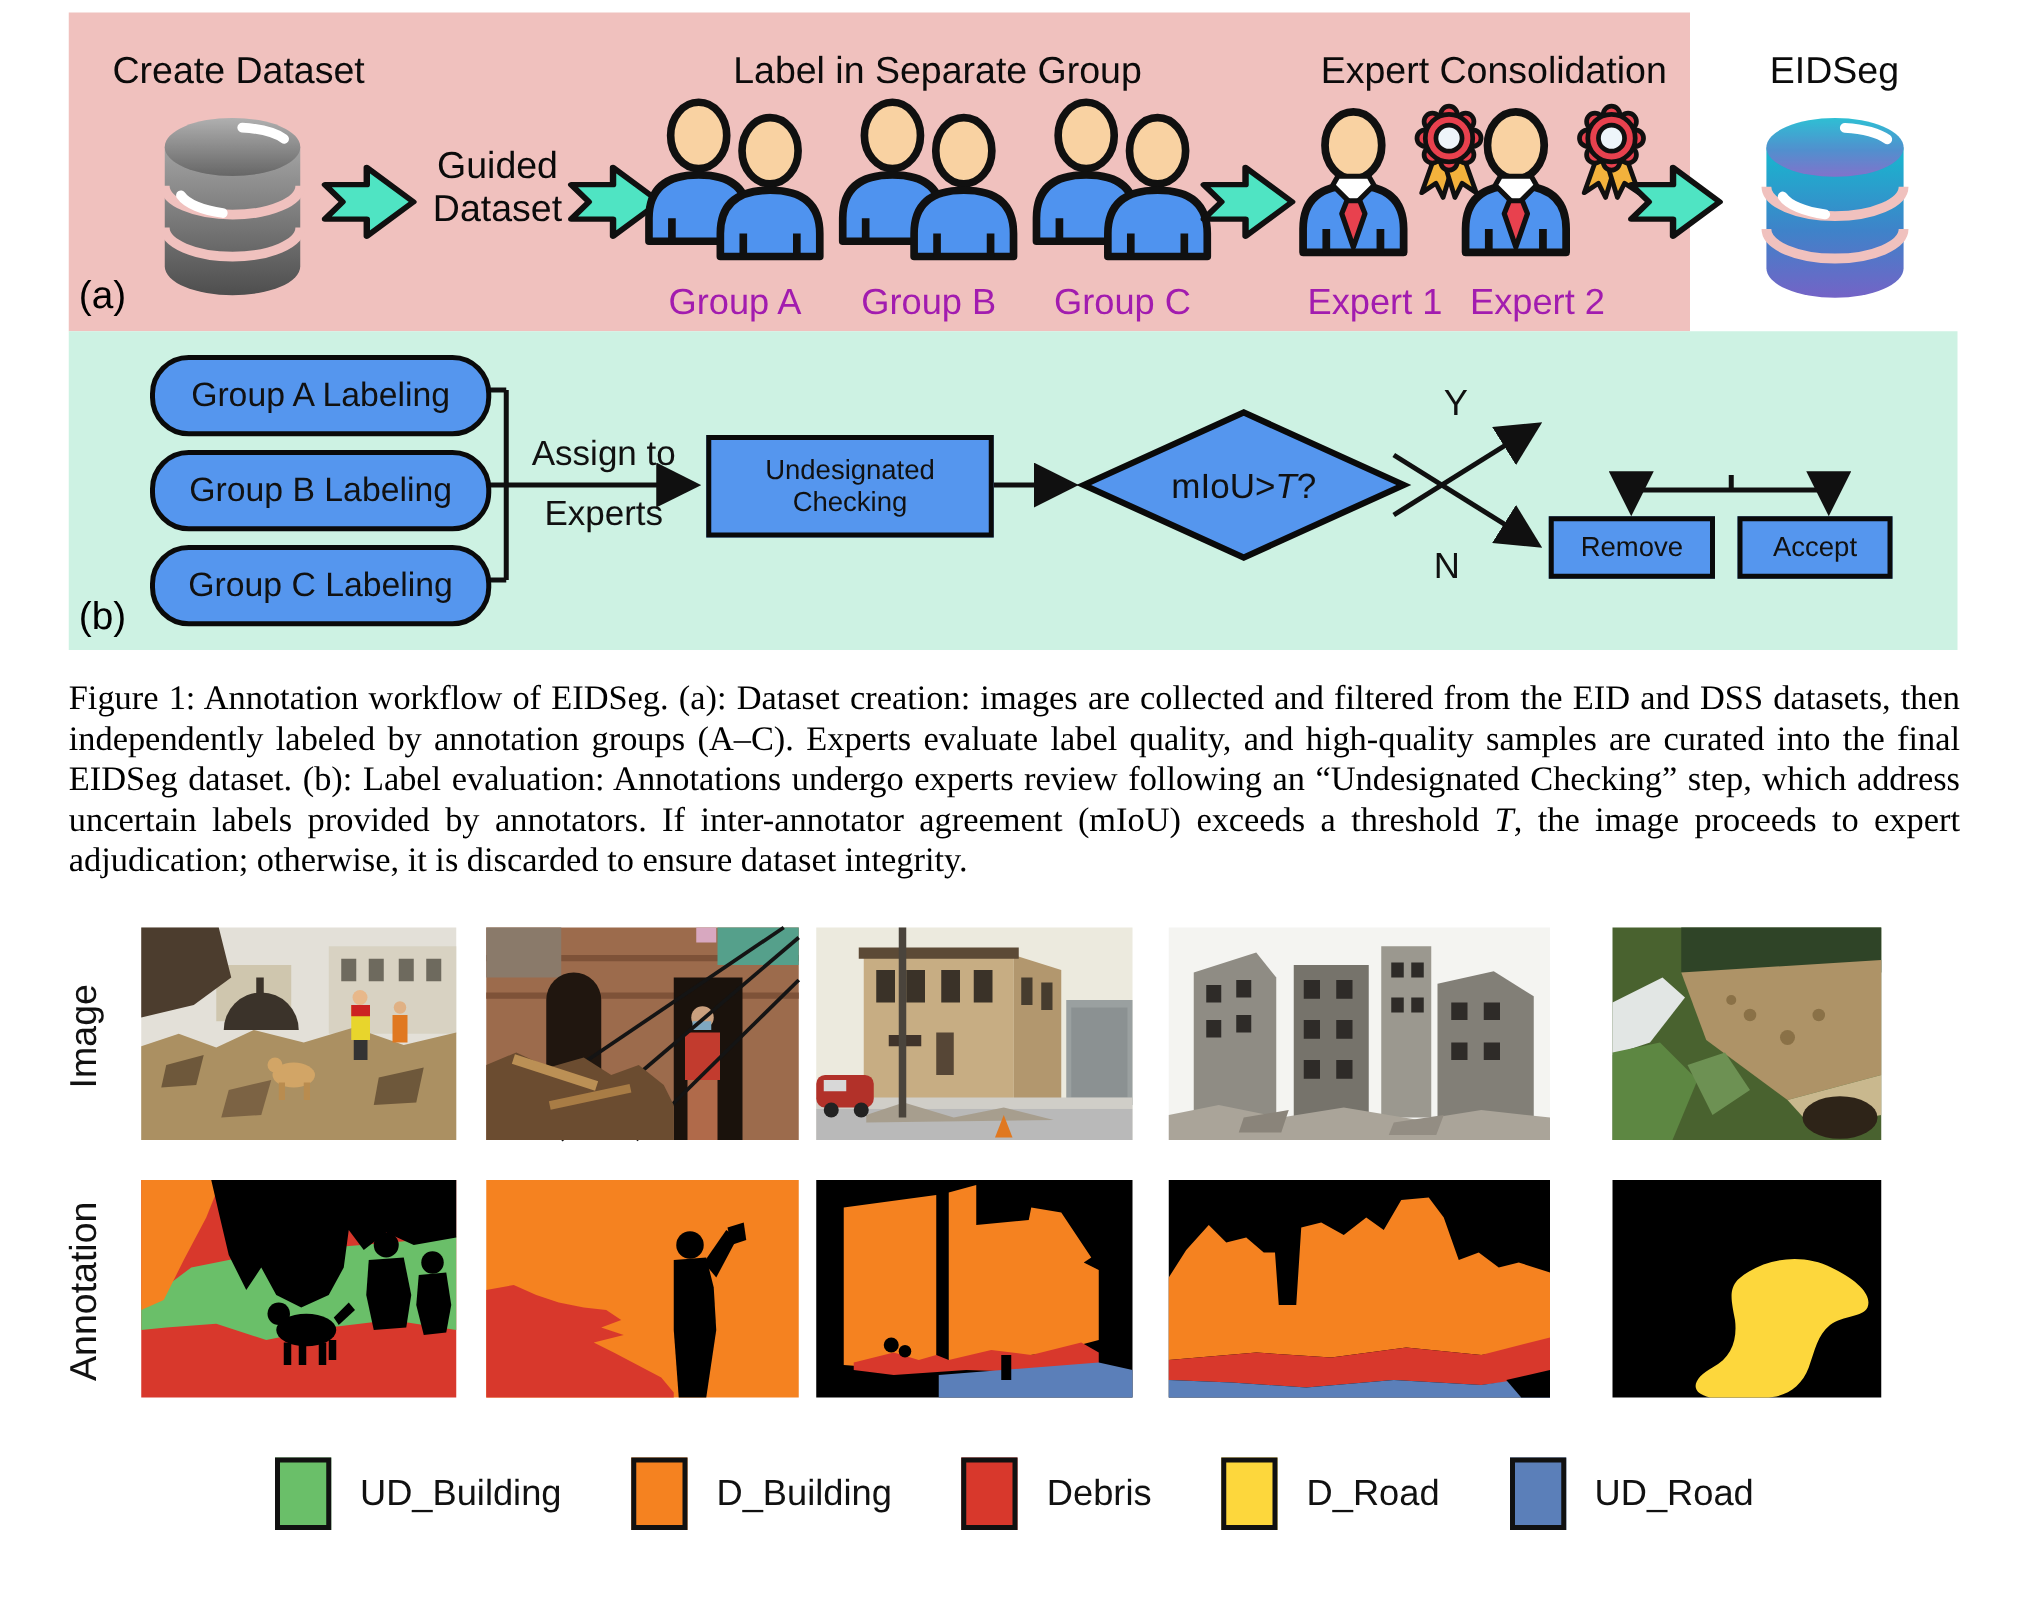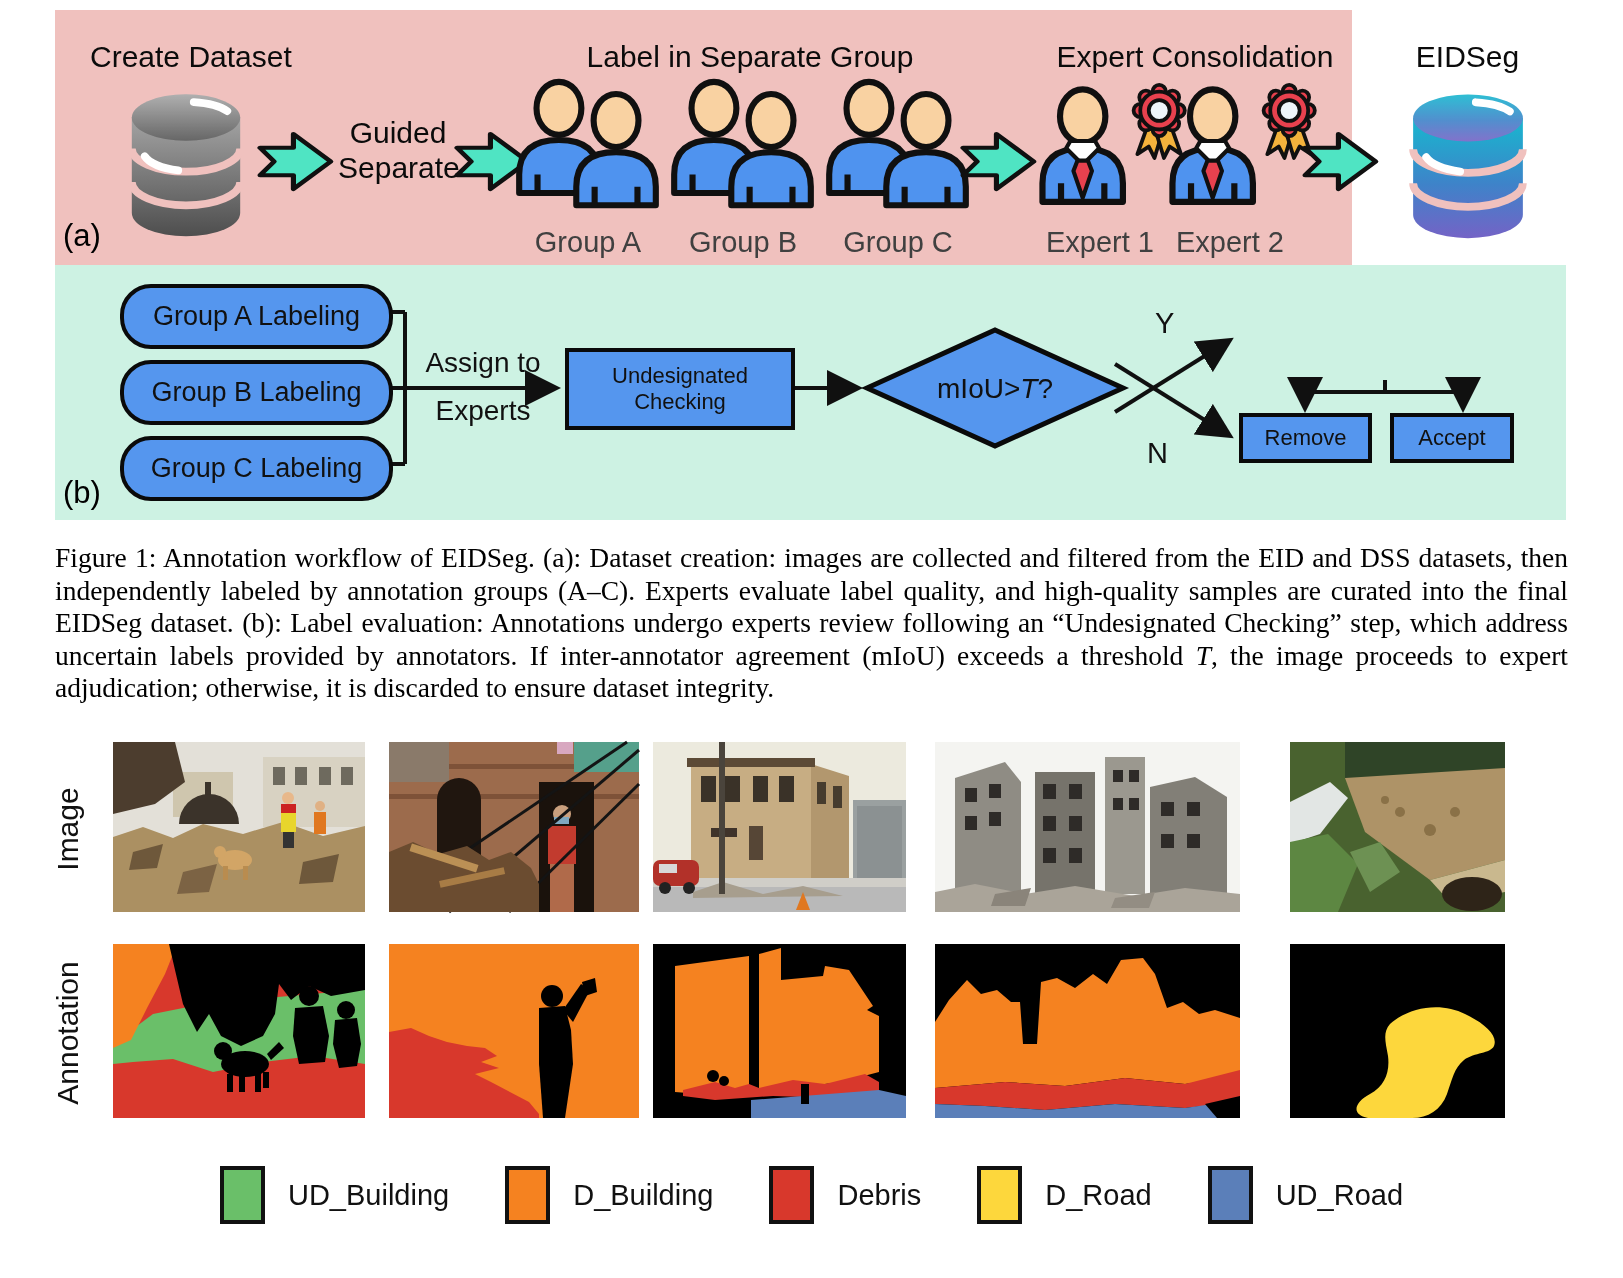--- a/index.html
+++ b/index.html
@@ -4,21 +4,21 @@
 <style>
   html,body{margin:0;padding:0;}
   body{width:1623px;height:1278px;background:#ffffff;position:relative;
        font-family:"Liberation Sans",sans-serif;color:#111;overflow:hidden;}
   .abs{position:absolute;}
   
   #panel-a{left:55px;top:10px;width:1297px;height:255px;background:#f0c1be;}
   #panel-b{left:55px;top:265px;width:1511px;height:255px;background:#cdf2e3;}
   .ptag{font-size:31px;color:#000;}
   .head{font-size:30px;color:#0b0b0b;text-align:center;white-space:nowrap;}
-  .glabel{font-size:29px;color:#404040;text-align:center;white-space:nowrap;}
+  .glabel{font-size:29px;color:#a21caf;text-align:center;white-space:nowrap;}
   
   .pill{width:265px;height:57px;background:#5596ee;border:4px solid #0a0a0a;border-radius:31px;
         display:flex;align-items:center;justify-content:center;font-size:27px;}
   .node{background:#5596ee;border:4px solid #0a0a0a;display:flex;align-items:center;
         justify-content:center;text-align:center;font-size:22px;line-height:1.18;}
   .flowtext{font-size:28px;text-align:center;white-space:nowrap;}
   .yn{font-size:29px;}
   
   #caption{left:55px;top:542px;width:1513px;font-family:"Liberation Serif",serif;
            font-size:27.5px;line-height:32.5px;text-align:justify;color:#000000;}
@@ -114,21 +114,21 @@
   <svg class="abs" style="left:65px;top:74px;width:132px;height:160px;" viewBox="0 0 100 124">
       <use href="#sym-db-gray"></use>
     </svg>
 
   <svg class="abs" style="left:205px;top:124px;width:72px;height:55px;" viewBox="0 0 56 52" preserveAspectRatio="none">
       <use href="#sym-arrow"></use>
     </svg>
 
   <div class="abs head" style="left:283px;top:105px;width:120px;line-height:35px;">
     <div>Guided</div>
-    <div>Separate</div>
+    <div>Dataset</div>
   </div>
 
   <svg class="abs" style="left:402px;top:124px;width:72px;height:55px;" viewBox="0 0 56 52" preserveAspectRatio="none">
       <use href="#sym-arrow"></use>
     </svg>
 
   <div class="abs head" style="left:480px;top:30px;width:430px;">Label in Separate Group</div>
 
   <svg class="abs" style="left:455px;top:68px;width:155px;height:130px;" viewBox="0 0 152 126">
       <use href="#sym-pair"></use>

